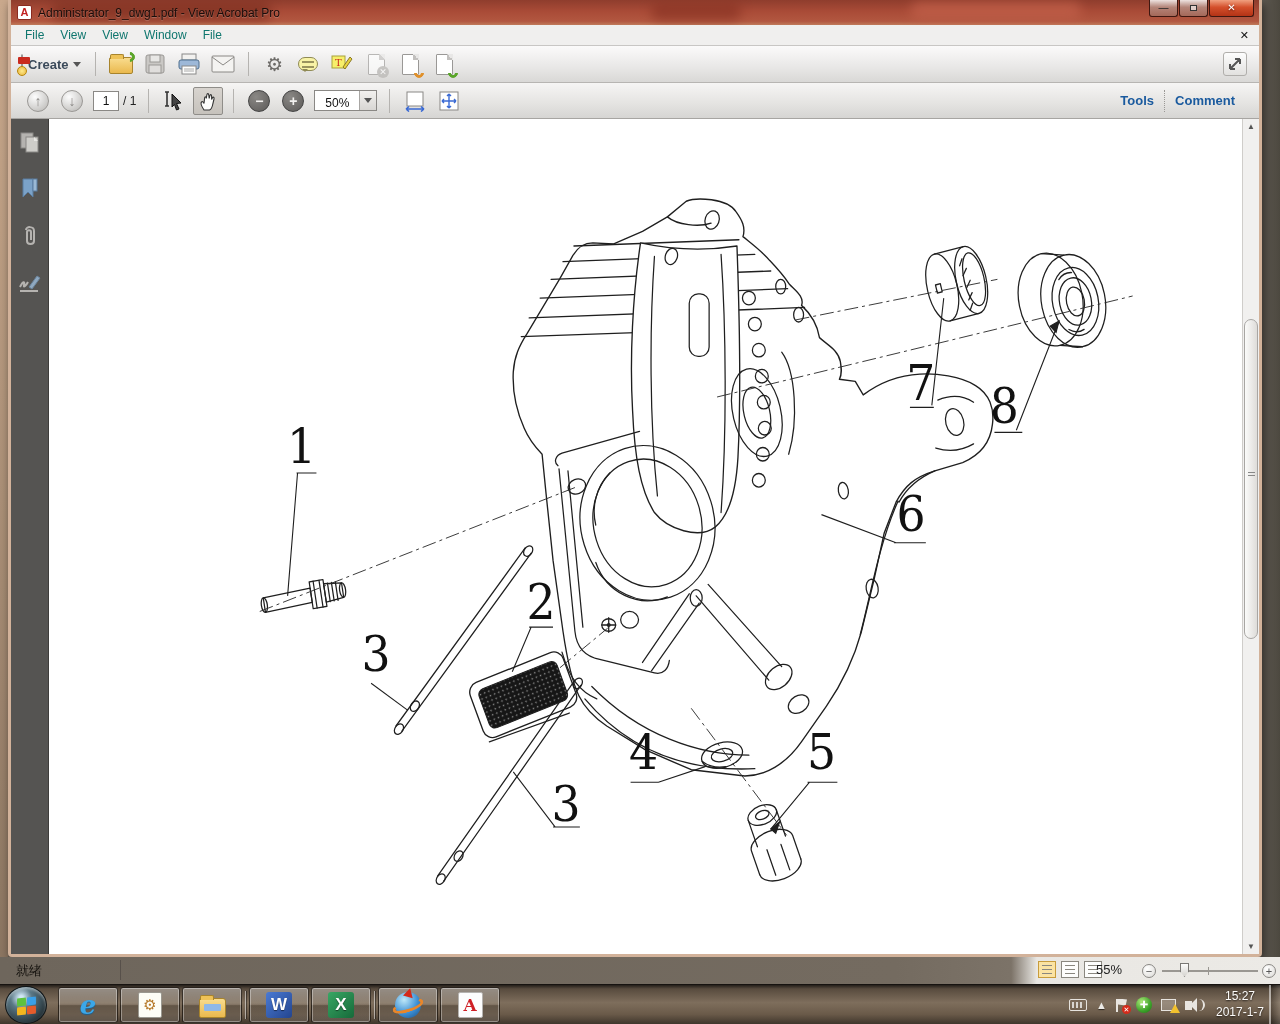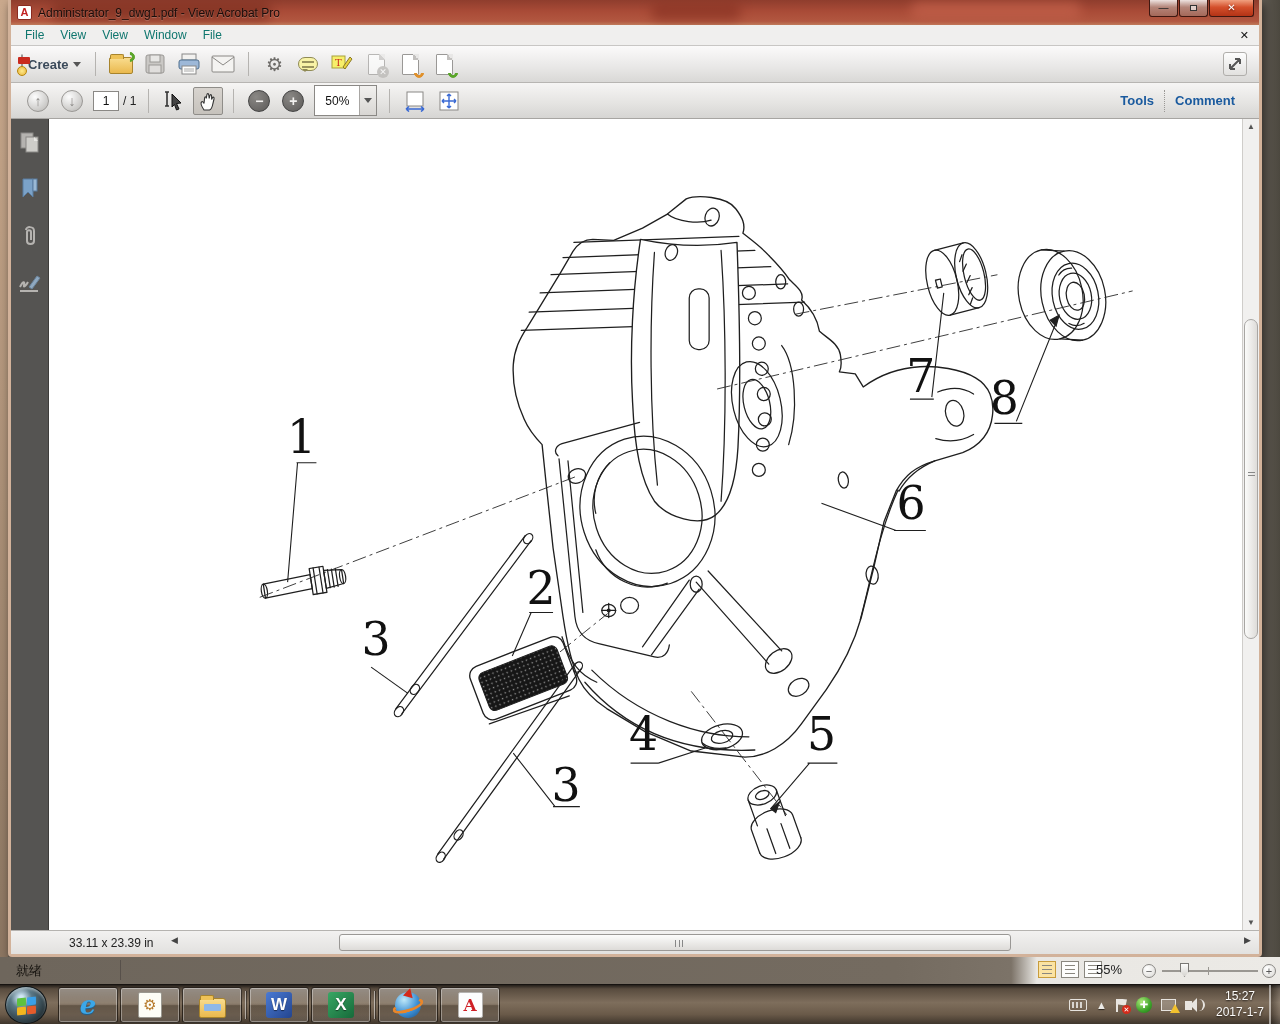--- a/index.html
+++ b/index.html
@@ -53,21 +53,21 @@
   .bubble:after { content:""; position:absolute; left:3px; bottom:-5px; border:3px solid transparent; border-top-color:#8f8a55; }
   .bubble i { display:block; margin:3px 3px 0; height:2px; background:#9a945f; }
   .circ { width:22px; height:22px; border-radius:50%; display:flex; align-items:center; justify-content:center;
     font-size:14px; font-weight:bold; }
   .circ.gray { background:radial-gradient(circle at 35% 30%,#fdfdfd,#cfcecc 65%,#b5b3b0); border:1px solid #9a9895; color:#8a8885; }
   .circ.dark { background:radial-gradient(circle at 35% 30%,#8a8885,#5c5a58); border:1px solid #444; color:#f2f1ef; }
   #page-box { width:26px; height:20px; background:#fff; border:1px solid #8a8885; font-size:12px;
     text-align:center; line-height:18px; color:#111; margin:0 4px; }
   #page-total { font-size:12px; color:#222; margin-right:4px; }
   #hand-btn { background:linear-gradient(#d8d4cf,#c6c2bc); border:1px solid #8f8d89; border-radius:2px; }
-  #zoom-box { display:flex; align-items:center; border:1px solid #8a8885; background:#fff; height:31px; margin:0 4px; }
+  #zoom-box { display:flex; align-items:flex-end; border:1px solid #8a8885; background:#fff; height:21px; margin:0 4px; }
   #zoom-box .zval { width:44px; font-size:12px; text-align:center; color:#111; }
   #zoom-box .drop { width:17px; height:100%; background:linear-gradient(#f2f1ef,#d8d6d3); border-left:1px solid #a8a6a3;
     display:flex; align-items:center; justify-content:center; }
   #tools-links { position:absolute; right:14px; display:flex; align-items:center; height:100%; }
   .blue-link { color:#1a5a9e; font-size:13px; font-weight:bold; margin:0 10px;text-align:center; }
   .dotsep { width:1px; height:22px; border-left:1px dotted #9a9895; }
   #expand-ic { position:absolute; right:12px; top:6px; width:24px; height:24px; border:1px solid #b0aeab; border-radius:3px;
     background:linear-gradient(#fdfdfd,#e2e1df); display:flex; align-items:center; justify-content:center; }
 
   #content { flex:1; display:flex; min-height:0; }
@@ -542,32 +542,20 @@
 
       <div id="vscroll">
         <div class="scr-arrow" style="top:0">▲</div>
         <div id="vthumb">
             <span class="grip"></span>
           </div>
         <div class="scr-arrow" style="bottom:0">▼</div>
       </div>
     </div>
 
-    <div id="statusbar">
-      <span id="size-label">33.11 x 23.39 in</span>
-      <span id="h-left">◀</span>
-      <div id="htrack">
-        <div id="hthumb">
-            <span class="grip">
-              <i></i>
-            </span>
-          </div>
-      </div>
-      <span id="h-right">▶</span>
-    </div>
   </div>
 
   <div id="excel-bar">
     <span id="ready-label">就绪</span>
     <div id="ready-sep"></div>
     <div id="xl-views">
       <div class="xlview active">
           <span class="bars"></span>
         </div>
       <div class="xlview">

